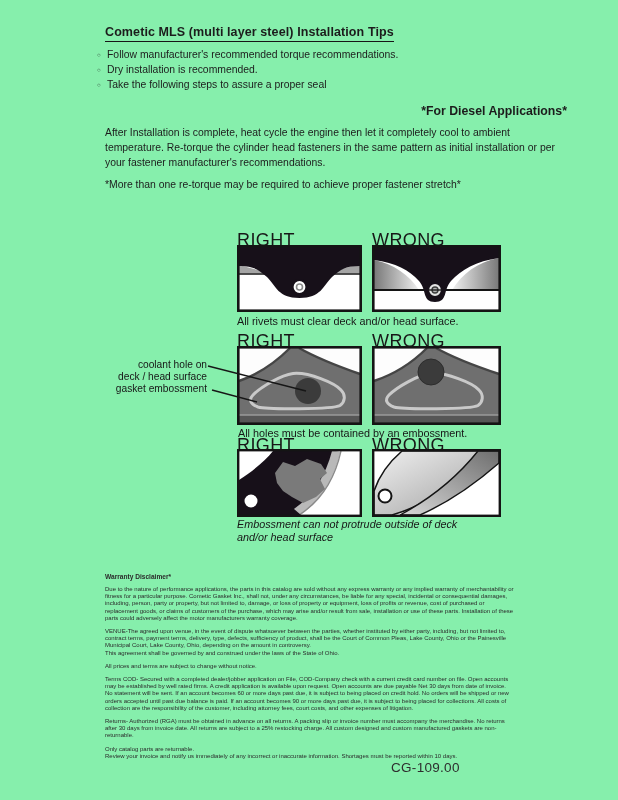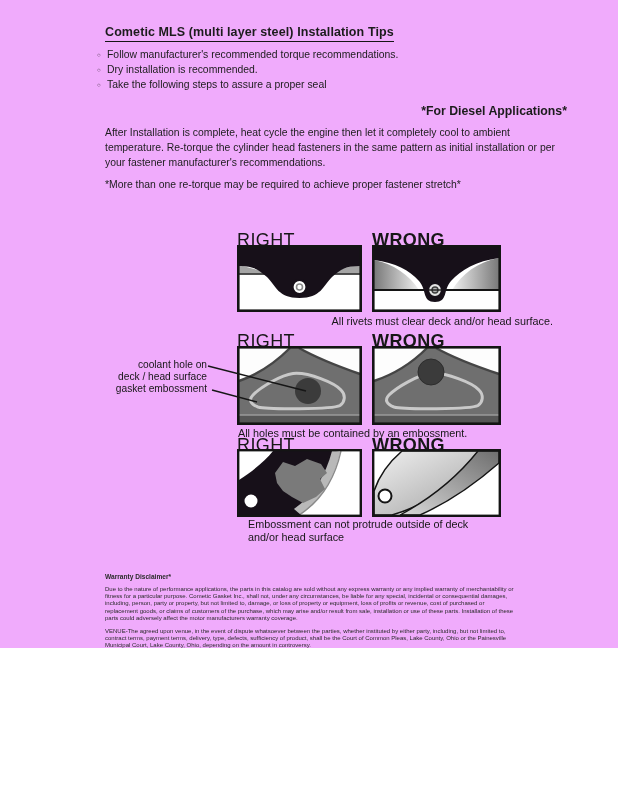--- a/index.html
+++ b/index.html
@@ -1,48 +1,48 @@
 <!DOCTYPE html>
 <html><head>
 <meta charset="utf-8">
 <style>
   html,body{margin:0;padding:0;background:#fff;}
   .page{
-    position:relative;width:618px;height:648px;background:#f0abfc;overflow:hidden;
+    position:relative;width:618px;height:800px;background:#86efac;overflow:hidden;
     font-family:"Liberation Sans",sans-serif;color:#1c1c1c;
   }
   
   .content{position:absolute;left:105px;top:22px;width:462px;}
   .title{
     display:inline-block;margin:0 0 5px 0;font-size:12.5px;font-weight:bold;
     padding-bottom:2px;border-bottom:1.7px solid #161616;letter-spacing:.1px;
   }
   .tips{margin:0;padding:0;list-style:none;font-size:10.4px;line-height:15px;}
   .tip{position:relative;padding-left:10px;margin-left:-8px;}
   .tip::before{content:"○";position:absolute;left:0;top:1px;font-size:6px;}
   .subtip{position:relative;padding-left:8px;margin-left:13px;}
   .subtip::before{content:"•";position:absolute;left:0;top:0;font-size:10px;}
   .h2{font-size:12.3px;font-weight:bold;margin:12px 0 7px 0;text-align:right;}
   .para{font-size:10.4px;line-height:15px;margin:0 0 7px 0;}
   
   .dlabel{position:absolute;font-size:18px;letter-spacing:.4px;text-align:left;color:#171717;}
   .lblR{left:237px;width:125px;}
-  .lblW{left:372px;width:129px;font-weight:bold;}
+  .lblW{left:372px;width:129px;}
   .row1 .dlabel{top:230px}.row2 .dlabel{top:331px}.row3 .dlabel{top:435px}
   .dbox{position:absolute;display:block;}
   .b1r{left:237px;top:245px;width:125px;height:67px;}
   .b1w{left:372px;top:245px;width:129px;height:67px;}
   .b2r{left:237px;top:346px;width:125px;height:79px;}
   .b2w{left:372px;top:346px;width:129px;height:79px;}
   .b3r{left:237px;top:449px;width:125px;height:68px;}
   .b3w{left:372px;top:449px;width:129px;height:68px;}
   .caption{position:absolute;font-size:10.8px;line-height:13px;color:#171717;}
-  .cap1{left:253px;top:315px;width:300px;text-align:right;}
+  .cap1{left:237px;top:315px;width:300px;}
   .cap2{left:238px;top:427px;width:300px;}
-  .cap3{left:248px;top:518px;width:230px;}
+  .cap3{left:237px;top:518px;width:230px;font-style:italic;}
   .ann{position:absolute;left:93px;width:114px;text-align:right;font-size:10.2px;line-height:12px;white-space:pre-line;color:#171717;}
   .ann1{top:359px;}
   .ann2{top:383px;}
   .ptr{position:absolute;left:205px;top:355px;width:115px;height:52px;}
   
   .legal{position:absolute;left:105px;top:573px;width:409px;color:#2b2b2b;}
   .legal-h{font-size:6.6px;font-weight:bold;margin:0 0 6px 0;}
   .legal p{font-size:6px;line-height:7.2px;margin:0 0 6px 0;white-space:pre-line;}
   .footer{position:absolute;left:391px;top:760px;font-size:13.5px;color:#2e2e2e;letter-spacing:.3px;}
 </style>

